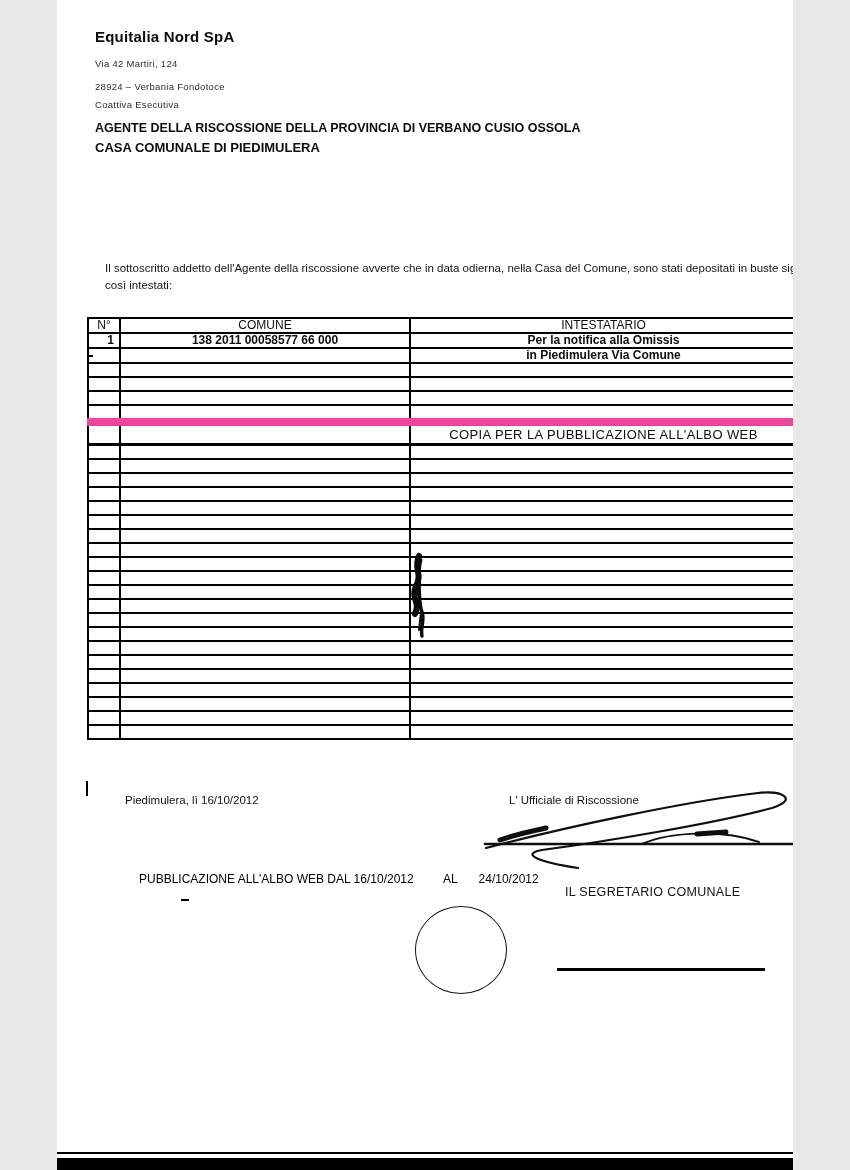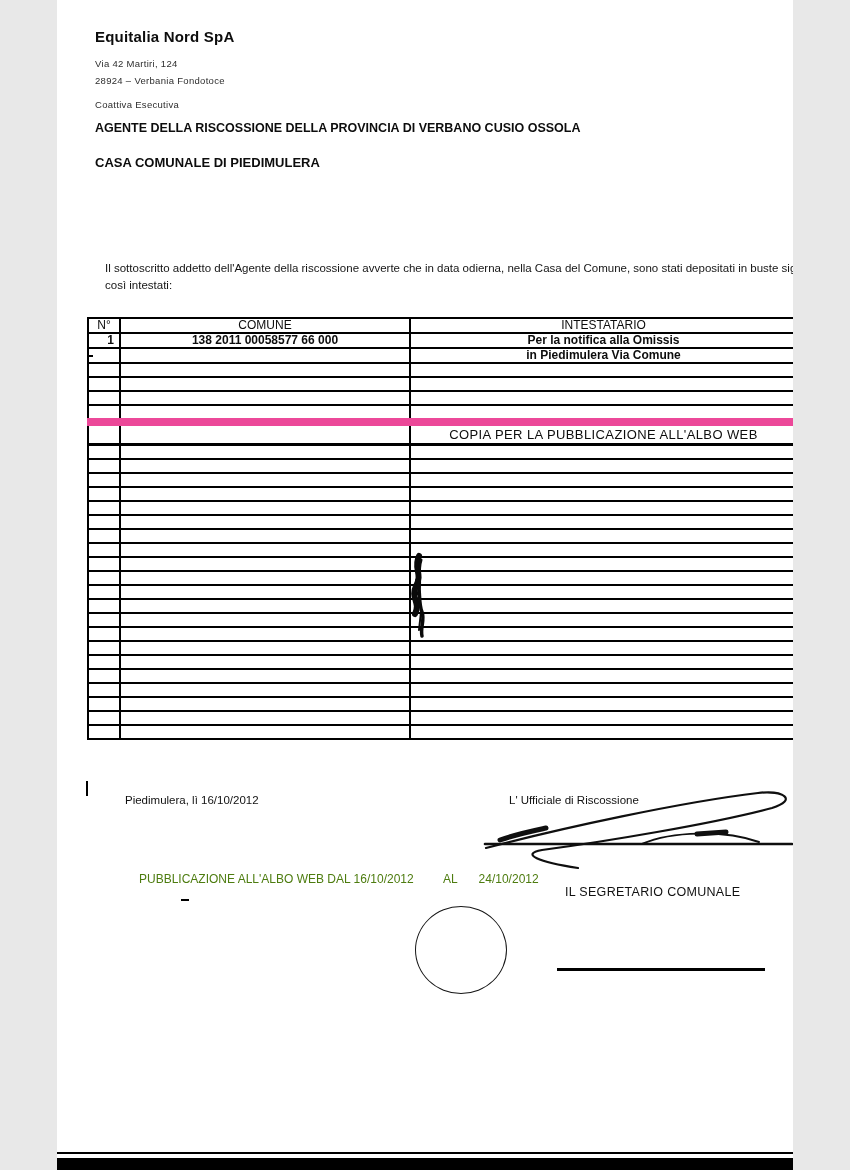--- a/index.html
+++ b/index.html
@@ -4,23 +4,23 @@
 <style>
   html,body{margin:0;padding:0;background:#e8e8e8;}
   .page{
     position:relative;width:736px;height:1170px;background:#ffffff;
     font-family:"Liberation Sans","DejaVu Sans",sans-serif;color:#111;
     overflow:hidden;margin:0 auto;
   }
   .abs{position:absolute;}
   .company{left:38px;top:28px;font-size:15px;font-weight:bold;letter-spacing:.2px;color:#0d0d0d;}
   .addr{left:38px;font-size:9.5px;color:#2e2e2e;letter-spacing:.3px;}
-  .a1{top:46px;margin-top:12px;} .a2{top:75px;} .a3{top:99px;}
+  .a1{top:46px;margin-top:12px;} .a2{top:81px;} .a3{top:99px;}
   .agent{left:38px;top:121px;font-size:12.5px;font-weight:bold;color:#0d0d0d;}
-  .office{left:38px;top:155px;font-size:13px;font-weight:bold;color:#0d0d0d;}
+  .office{left:38px;top:140px;font-size:13px;font-weight:bold;color:#0d0d0d;}
   .title-block{left:30px;top:203px;width:707px;text-align:center;}
   .title{font-size:14px;font-weight:bold;color:#0d0d0d;}
   .subtitle{font-size:10.5px;font-weight:bold;letter-spacing:-.2px;margin-top:4px;color:#0d0d0d;}
   .body-text{left:36px;top:248px;width:768px;font-size:11.5px;line-height:1.5;margin:12px;color:#151515;}
 
   .deposit-table{left:30px;top:317px;width:709px;border-collapse:collapse;table-layout:fixed;}
   .deposit-table th,.deposit-table td{
     border:2px solid #000;padding:0 3px;font-size:12px;height:12px;
     line-height:13px;overflow:hidden;white-space:nowrap;color:#0d0d0d;
   }
@@ -31,21 +31,21 @@
   .deposit-table td.n{text-align:right;padding-right:5px;}
   .deposit-table td.numero{text-align:center;}
   .deposit-table td.intestatario{text-align:center;}
   .deposit-table tr.style-bold td{font-weight:bold;}
   .deposit-table tr.style-copia td{border-top:8px solid #ec4899;border-bottom:3px solid #000;height:17px;}
   .deposit-table tr.style-copia td.intestatario{font-size:13px;letter-spacing:.4px;}
 
   .place-date{left:68px;top:794px;font-size:11.5px;}
   .official-label{left:452px;top:794px;font-size:11.5px;}
   .sig-svg{left:415px;top:786px;}
-  .publication{left:82px;top:872px;font-size:12px;color:#4d7c0f;}
+  .publication{left:82px;top:872px;font-size:12px;color:#000000;}
   .publication .gap1{margin-left:26px;}
   .publication .gap2{margin-left:18px;}
   .stamp-circle{left:358px;top:906px;width:90px;height:86px;border:1.6px solid #161616;border-radius:50%;}
   .secretary-label{left:508px;top:885px;font-size:12.5px;letter-spacing:.3px;}
   .secretary-line{left:500px;top:968px;width:208px;height:2.5px;background:#000;}
 
   .art{background:#000;}
   .smudge-svg{left:346px;top:550px;}
   .bottom-line{left:0;top:1152px;width:850px;height:2px;background:#000;}
   .bottom-bar{left:0;top:1158px;width:850px;height:12px;background:#000;}

